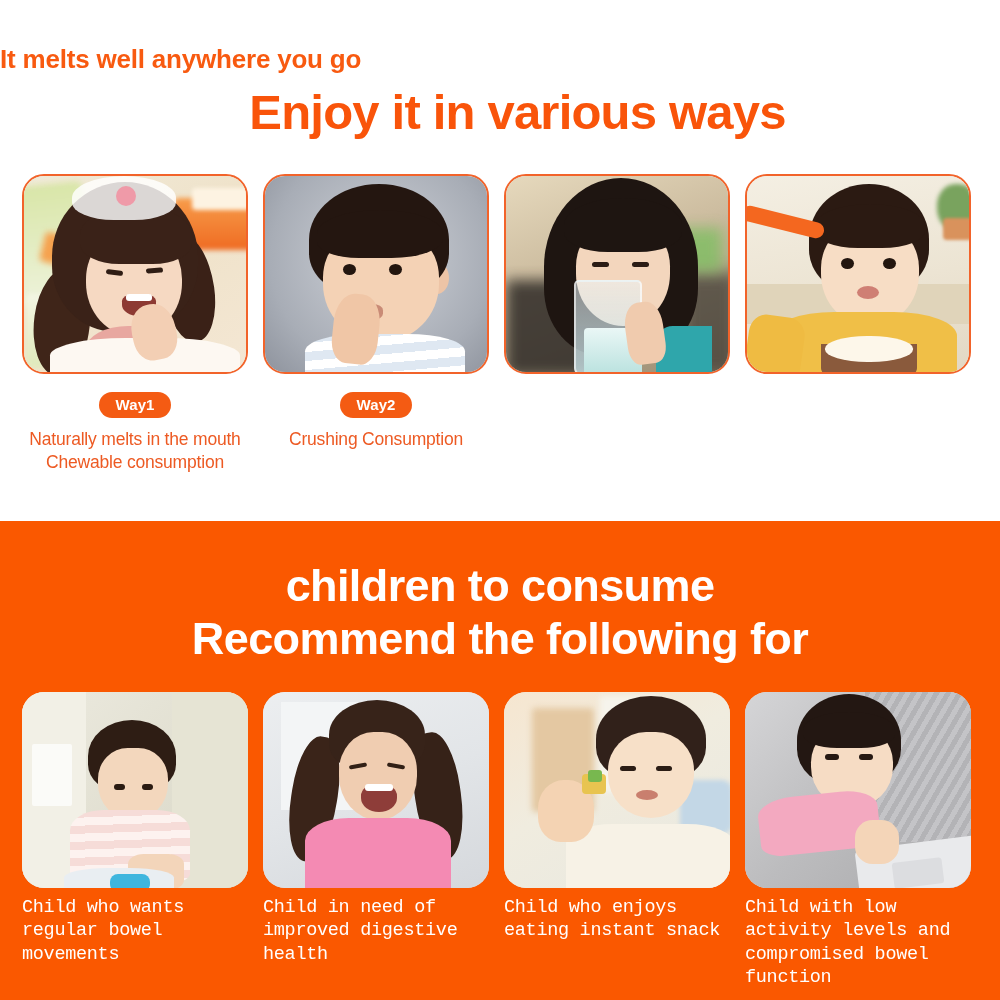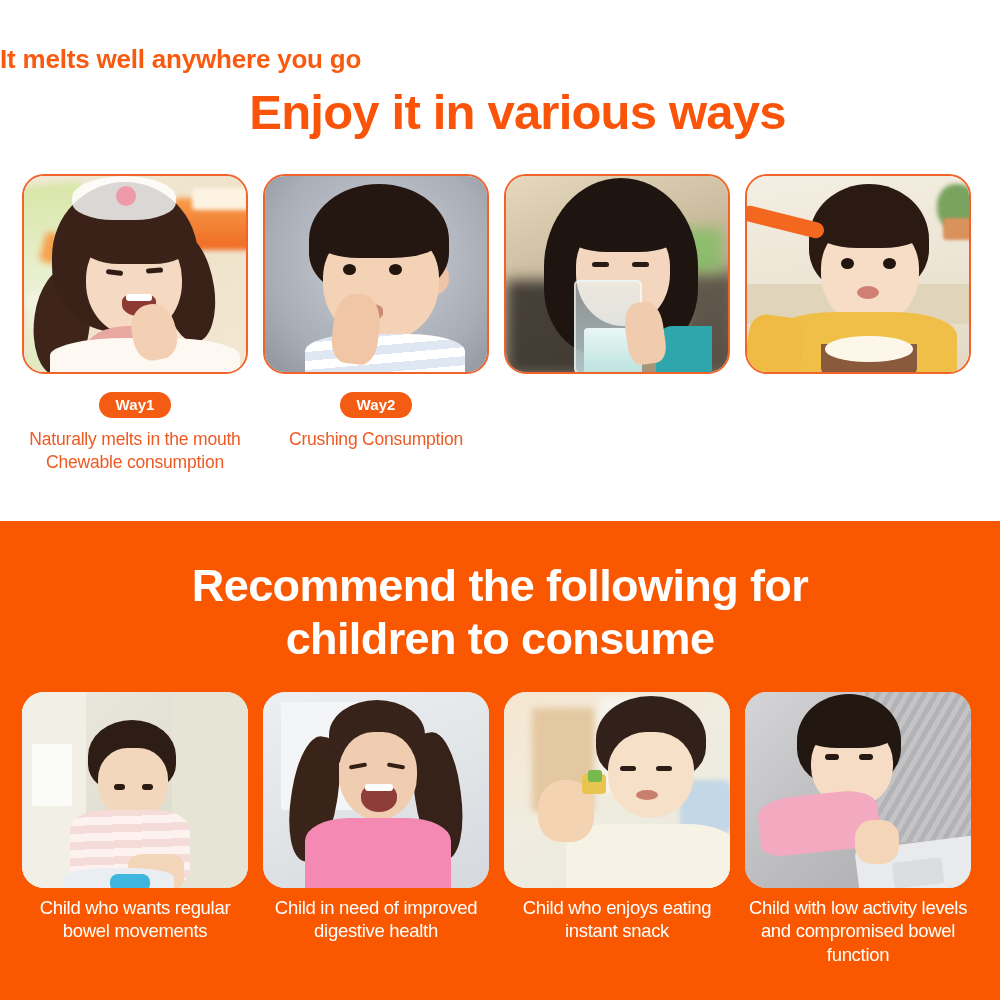--- a/index.html
+++ b/index.html
@@ -366,21 +366,21 @@
   .caption-row2 {
     position: absolute;
     left: 22px;
     top: 375px;
     width: 956px;
     display: flex;
     gap: 15px;
   }
   .cap-col2 {
     flex: 0 0 226px;
-    text-align: center;
+    font-family: Liberation Mono, monospace;
   }
   .cap-text2 {
     color: #ffffff;
     font-size: 18.5px;
     font-weight: 500;
     line-height: 1.26;
     letter-spacing: -0.3px;
   }
 </style>
 </head>
@@ -478,22 +478,22 @@
       <div class="way-badge">Way2</div>
       <div class="cap-text">Crushing Consumption</div>
     </div>
   </div>
 
 </div>
 
 <div class="section-orange">
 
   <div class="head-white">
+    <div>children to consume</div>
     <div>Recommend the following for</div>
-    <div>children to consume</div>
   </div>
 
   <div class="card-row2">
 
     <div class="card2">
       <div class="photo q1">
         <div class="panel"></div>
           <div class="tile"></div>
           <div class="note"></div>
         <div class="hair"></div>

